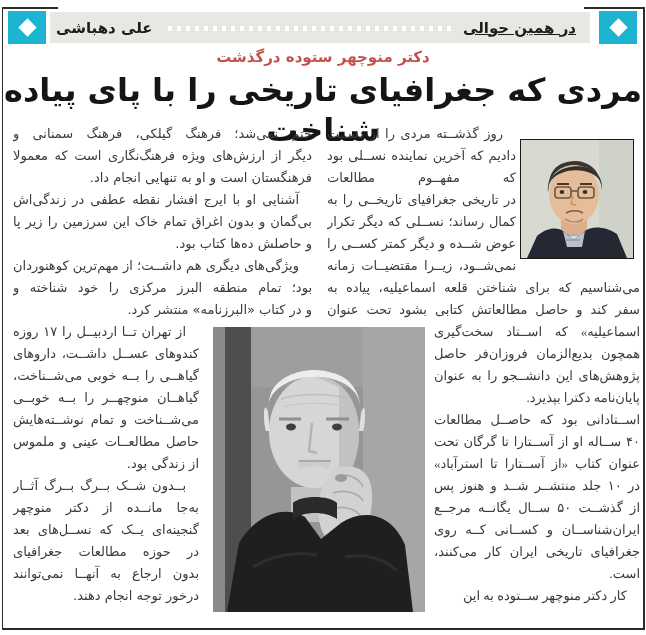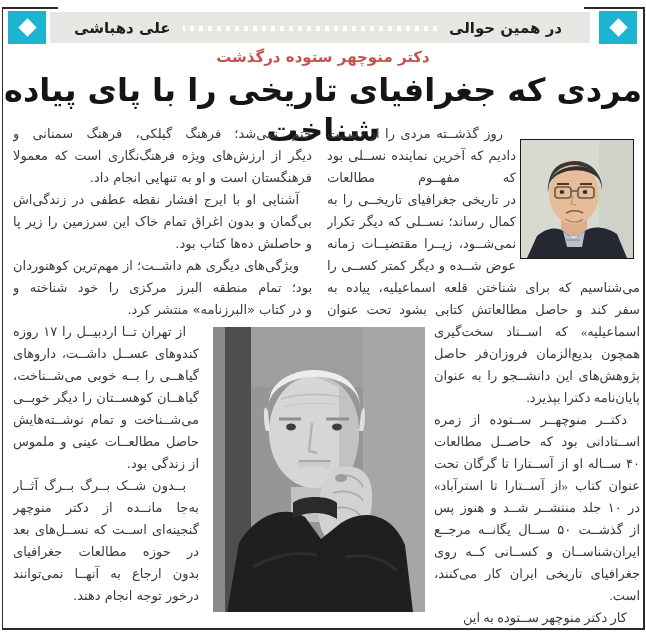--- a/index.html
+++ b/index.html
@@ -9,22 +9,22 @@
   }
   .rule{position:absolute;background:#2b2b2b;}
   
   .accent-sq{position:absolute;width:38px;height:33px;display:flex;align-items:center;justify-content:center;}
   .accent-sq .diamond{width:13px;height:13px;background:#fff;transform:rotate(45deg);}
   .header-bar{
     position:absolute;left:50px;top:12px;width:540px;height:31px;
     display:flex;align-items:center;direction:rtl;
   }
   .header-label{font-size:15px;font-weight:bold;color:#1d1d1d;white-space:nowrap;}
-  .section-label{padding-right:28px;}
-  .author-label{padding-left:24px;}
+  .section-label{padding-right:14px;text-decoration:underline;}
+  .author-label{padding-left:6px;}
   .dotted-leader{
     flex:1;height:5px;margin:2px 12px 0 12px;
     background-image:repeating-linear-gradient(to left,#ffffff 0 4px,rgba(255,255,255,0) 4px 9px);
   }
   
   .kicker{
     position:absolute;left:0;right:0;top:48px;text-align:center;
     font-size:15px;font-weight:bold;
   }
   .headline{
@@ -75,33 +75,32 @@
 
   <div class="kicker" style="color: rgb(196, 81, 76);">دکتر منوچهر ستوده درگذشت</div>
   <div class="headline">مردی که جغرافیای تاریخی را با پای پیاده شناخت</div>
 
   <div class="tblock" id="rc-top">
       <div class="bline ind">روز گذشــته مردی را از دســت</div>
       <div class="bline">دادیم که آخرین نماینده نســلی بود</div>
       <div class="bline">که مفهــوم مطالعات ایران‌شناســی</div>
       <div class="bline">در تاریخی جغرافیای تاریخــی را به</div>
       <div class="bline">کمال رساند؛ نســلی که دیگر تکرار</div>
+      <div class="bline">عوض شــده و دیگر کمتر کســی را</div>
       <div class="bline">نمی‌شــود، زیــرا مقتضیــات زمانه</div>
-      <div class="bline">عوض شــده و دیگر کمتر کســی را</div>
     </div>
   <div class="tblock" id="rc-wide">
       <div class="bline">می‌شناسیم که برای شناختن قلعه اسماعیلیه، پیاده به الموت</div>
       <div class="bline">سفر کند و حاصل مطالعاتش کتابی بشود تحت عنوان «قلعه</div>
     </div>
   <div class="tblock" id="rc-bot">
       <div class="bline">اسماعیلیه» که اســتاد سخت‌گیری</div>
       <div class="bline">همچون بدیع‌الزمان فروزان‌فر حاصل</div>
       <div class="bline">پژوهش‌های این دانشــجو را به عنوان</div>
       <div class="bline end">پایان‌نامه دکترا بپذیرد.</div>
-      <div class="bline ind">دکتــر منوچهــر ســتوده از زمره</div>
       <div class="bline">اســتادانی بود که حاصــل مطالعات</div>
       <div class="bline">۴۰ ســاله او از آســتارا تا گرگان تحت</div>
       <div class="bline">عنوان کتاب «از آســتارا تا استرآباد»</div>
       <div class="bline">در ۱۰ جلد منتشــر شــد و هنوز پس</div>
       <div class="bline">از گذشــت ۵۰ ســال یگانــه مرجــع</div>
       <div class="bline">ایران‌شناســان و کســانی کــه روی</div>
       <div class="bline">جغرافیای تاریخی ایران کار می‌کنند،</div>
       <div class="bline end">است.</div>
       <div class="bline end ind">کار دکتر منوچهر ســتوده به این</div>
     </div>
@@ -113,27 +112,27 @@
       <div class="bline">بی‌گمان و بدون اغراق تمام خاک این سرزمین را زیر پا گذاشتند</div>
       <div class="bline end">و حاصلش ده‌ها کتاب بود.</div>
       <div class="bline ind">ویژگی‌های دیگری هم داشــت؛ از مهم‌ترین کوهنوردان</div>
       <div class="bline">بود؛ تمام منطقه البرز مرکزی را خود شناخته و شناسایی کرده</div>
       <div class="bline end">و در کتاب «البرزنامه» منتشر کرد.</div>
     </div>
   <div class="tblock" id="lc-bot">
       <div class="bline ind">از تهران تــا اردبیــل را ۱۷ روزه</div>
       <div class="bline">کندوهای عســل داشــت، داروهای</div>
       <div class="bline">گیاهــی را بــه خوبی می‌شــناخت،</div>
-      <div class="bline">گیاهــان کوهســتان را دیگر خوبــی</div>
+      <div class="bline">گیاهــان منوچهــر را بــه خوبــی</div>
       <div class="bline">می‌شــناخت و تمام نوشــته‌هایش</div>
       <div class="bline">حاصل مطالعــات عینی و ملموس او</div>
       <div class="bline end">از زندگی بود.</div>
       <div class="bline ind">بــدون شــک بــرگ بــرگ آثــار</div>
       <div class="bline">به‌جا مانــده از دکتر منوچهر ســتوده</div>
-      <div class="bline">گنجینه‌ای اســت که نســل‌های بعد</div>
+      <div class="bline">گنجینه‌ای یــک که نســل‌های بعد</div>
       <div class="bline">در حوزه مطالعات جغرافیای تاریخی</div>
       <div class="bline">بدون ارجاع به آنهــا نمی‌توانند کاری</div>
       <div class="bline end">درخور توجه انجام دهند.</div>
     </div>
 
   <div class="photo" id="photo-color" title="پرتره رنگی دکتر منوچهر ستوده با عینک و کت سرمه‌ای">
     <svg width="112" height="118" viewBox="0 0 112 118" xmlns="http://www.w3.org/2000/svg">
       <rect width="112" height="118" fill="#d8dad1"></rect>
       <rect x="78" width="34" height="118" fill="#cfd2c8"></rect>
       <rect x="40" y="76" width="26" height="18" fill="#dcae8c"></rect>

